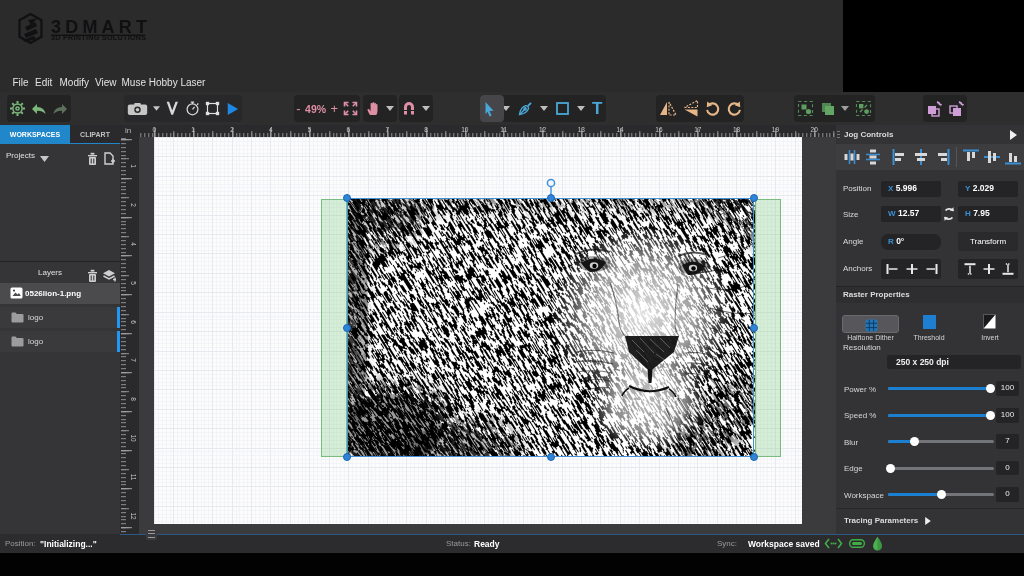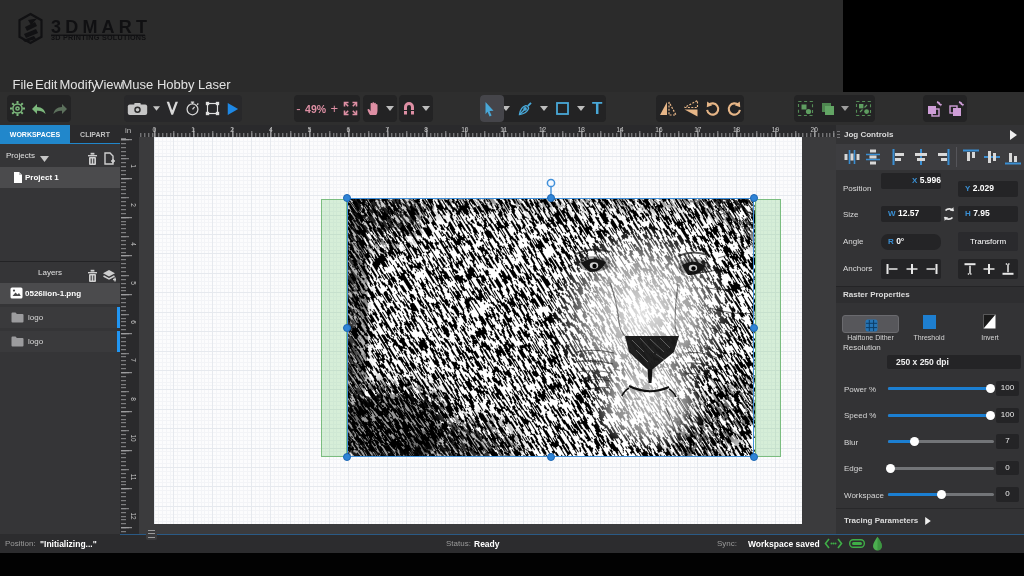--- a/index.html
+++ b/index.html
@@ -2,21 +2,21 @@
 <html><head>
 <meta charset="utf-8">
 <style>
 * { margin:0; padding:0; box-sizing:border-box; }
 html,body { width:1024px; height:576px; overflow:hidden; background:#000; }
 body { font-family:"Liberation Sans", sans-serif; position:relative; }
 .abs { position:absolute; }
 #header { left:0; top:0; width:843px; height:92px; background:#2b2b2b; }
 #toolbar { left:0; top:92px; width:1024px; height:33px; background:#2e2e2e; }
 .tgroup { position:absolute; top:3px; height:27px; background:#232324; border-radius:4px; display:flex; align-items:center; justify-content:space-around; }
-.menuitem { position:absolute; top:76.5px; color:#e2e2e2; font-size:13px; }
+.menuitem { position:absolute; top:76.5px; color:#e2e2e2; font-size:10px; }
 #leftpanel { left:0; top:125px; width:120px; height:409px; background:#353537; }
 #vruler { left:120px; top:125px; width:19px; height:409px; background:#2a2a2c; }
 #hruler { left:139px; top:125px; width:697px; height:12px; background:#2a2a2c; }
 #canvas { left:139px; top:137px; width:697px; height:397px; background:#3b3b3d; overflow:hidden; }
 #rightpanel { left:836px; top:125px; width:188px; height:409px; background:#333335; }
 #statusbar { left:0; top:534px; width:1024px; height:19px; background:#2c2c2e; }
 #blackstrip { left:0; top:553px; width:1024px; height:23px; background:#020202; }
 .rlabel { position:absolute; color:#c8c8c8; font-size:6.5px; top:0.5px; transform:translateX(-50%); }
 .vlabel { position:absolute; color:#c8c8c8; font-size:6.5px; transform:translate(-50%,-50%) rotate(90deg); }
 .inputbox { position:absolute; background:#242426; border-radius:2px; height:15.5px; width:60px; color:#fff; font-size:8.5px; font-weight:bold; line-height:15.5px; }
@@ -230,27 +230,20 @@
           <rect x="3.6" y="0.8" width="3.8" height="1.8"></rect>
         </g>
         <g stroke="#2a2a2c" stroke-width="1">
           <path d="M4.2 6.5v5M6.8 6.5v5"></path>
         </g>
       </svg>
     <svg class="abs" style="left:103px; top:1px;" width="12" height="13" viewBox="0 0 12 13">
         <path d="M2 1 h5 l3 3 v8 h-8 Z" fill="none" stroke="#cfcfcf" stroke-width="1.4"></path>
         <path d="M8 9 h4 M10 7 v4" stroke="#cfcfcf" stroke-width="1.4"></path>
       </svg>
-  </div>
-  <div class="abs" style="left:0; top:42px; width:120px; height:21px; background:#4b4b4d;">
-    <svg class="abs" style="left:13px; top:4px;" width="10" height="13" viewBox="0 0 10 13">
-        <path d="M1 1 h5 l3 3 v8 h-8 Z" fill="#fff"></path>
-        <path d="M6 1 l3 3 h-3 Z" fill="#bbb"></path>
-      </svg>
-    <span class="abs" style="left:25px; top:6px; color:#fff; font-size:8px; font-weight:bold;">Project 1</span>
   </div>
   <div class="abs" style="left:0; top:136px; width:120px; height:1px; background:#232325;"></div>
   <div class="srow" style="top:143px;">
     <span class="abs" style="left:6px;padding-left:32px;">Layers</span>
     <svg class="abs" style="left:87px; top:1px;" width="11" height="13" viewBox="0 0 11 13">
         <g fill="#cfcfcf">
           <rect x="1" y="3" width="9" height="1.4"></rect>
           <rect x="2" y="5" width="7" height="8" rx="1"></rect>
           <rect x="3.6" y="0.8" width="3.8" height="1.8"></rect>
         </g>
@@ -532,21 +525,21 @@
       </svg>
     <svg class="abs" style="left:169px; top:5px;" width="16" height="16" viewBox="0 0 16 16">
         <path d="M0 14.5h16" stroke="#3a8fd3" stroke-width="2"></path>
         <g stroke="#d8d8d8" stroke-width="3">
           <path d="M5.5 4v9"></path>
           <path d="M10.5 7v6"></path>
         </g>
       </svg>
   </div>
   <span class="plabel" style="left:7px; top:59px; font-weight:normal;">Position</span>
-  <div class="inputbox" style="left:45px; top:48px;text-align:right;"><span class="bluelet" style="margin-left:7px;">X</span> 5.996</div>
+  <div class="inputbox" style="left:45px; top:56px;"><span class="bluelet" style="margin-left:7px;">X</span> 5.996</div>
   <div class="inputbox" style="left:122px; top:56px;"><span class="bluelet" style="margin-left:7px;">Y</span> 2.029</div>
   <span class="plabel" style="left:7px; top:84.5px; font-weight:normal;">Size</span>
   <div class="inputbox" style="left:45px; top:81px;"><span class="bluelet" style="margin-left:7px;">W</span> 12.57</div>
   <svg class="abs" style="left:106px; top:81px;" width="14" height="16" viewBox="0 0 14 16">
       <g fill="none" stroke="#e8e8e8" stroke-width="1.8">
         <path d="M3.5 4.5 A5 4.5 0 0 1 11.5 4.8"></path>
         <path d="M10.5 11.5 A5 4.5 0 0 1 2.5 11.2"></path>
       </g>
       <path d="M11.5 1.2 l0 4 l-3.8-0.6Z" fill="#e8e8e8"></path>
       <path d="M2.5 14.8 l0-4 l3.8 0.6Z" fill="#e8e8e8"></path>

